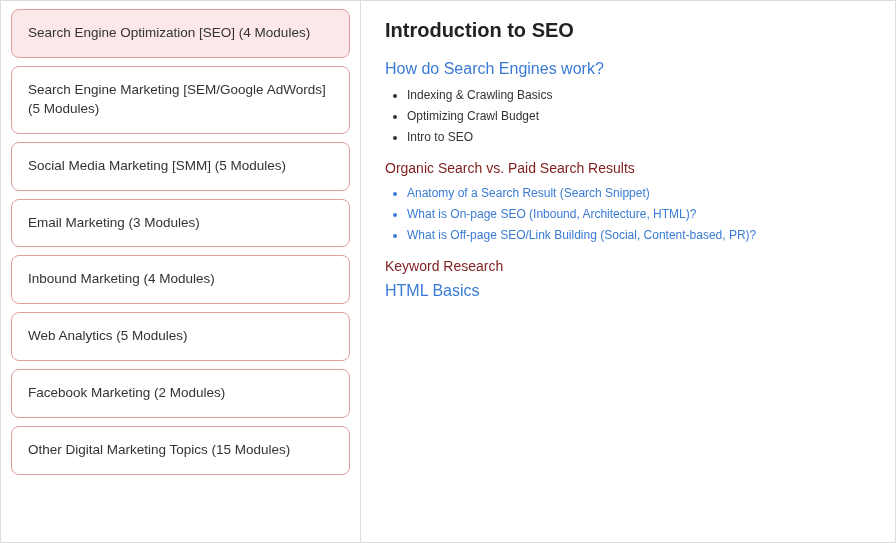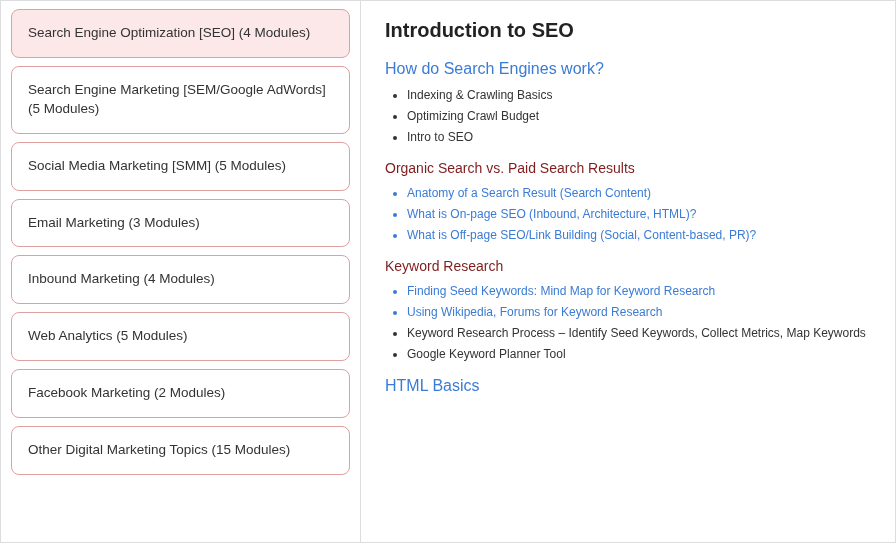--- a/index.html
+++ b/index.html
@@ -118,26 +118,20 @@
   <div class="content">
     <div class="content-title">Introduction to SEO</div>
   <div class="section-link" style="color: rgb(58, 123, 213); cursor: pointer;">How do Search Engines work?</div>
       <ul class="bullet-list">
         <li>Indexing &amp; Crawling Basics</li>
         <li>Optimizing Crawl Budget</li>
         <li>Intro to SEO</li>
       </ul>
       <div class="section-heading">Organic Search vs. Paid Search Results</div>
       <ul class="bullet-list">
-        <li style="color: rgb(58, 123, 213); cursor: pointer;">Anatomy of a Search Result (Search Content)</li>
+        <li style="color: rgb(58, 123, 213); cursor: pointer;">Anatomy of a Search Result (Search Snippet)</li>
         <li style="color: rgb(58, 123, 213); cursor: pointer;">What is On-page SEO (Inbound, Architecture, HTML)?</li>
         <li style="color: rgb(58, 123, 213); cursor: pointer;">What is Off-page SEO/Link Building (Social, Content-based, PR)?</li>
       </ul>
       <div class="section-heading">Keyword Research</div>
-      <ul class="bullet-list">
-        <li style="color: rgb(58, 123, 213); cursor: pointer;">Finding Seed Keywords: Mind Map for Keyword Research</li>
-        <li style="color: rgb(58, 123, 213); cursor: pointer;">Using Wikipedia, Forums for Keyword Research</li>
-        <li>Keyword Research Process – Identify Seed Keywords, Collect Metrics, Map Keywords</li>
-        <li>Google Keyword Planner Tool</li>
-      </ul>
       <div class="section-link">HTML Basics</div>
     </div>
 </div>
 
 </body></html>

